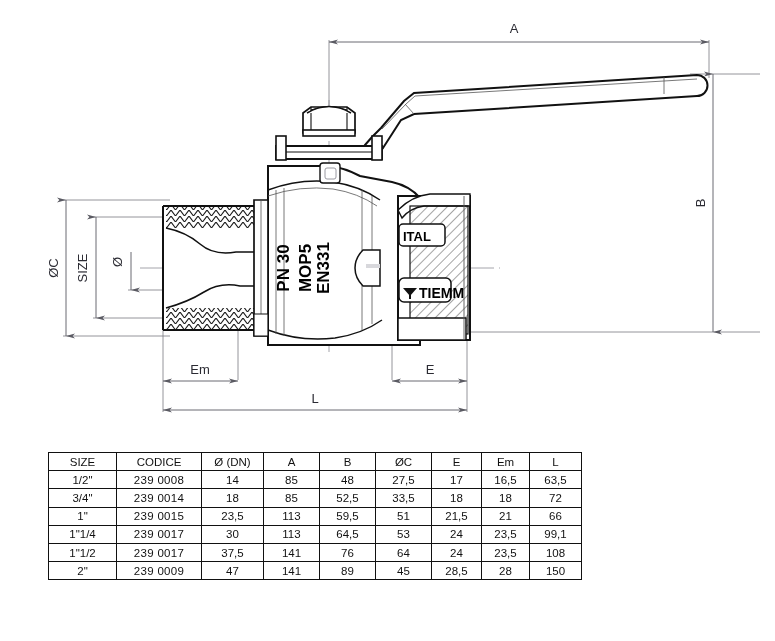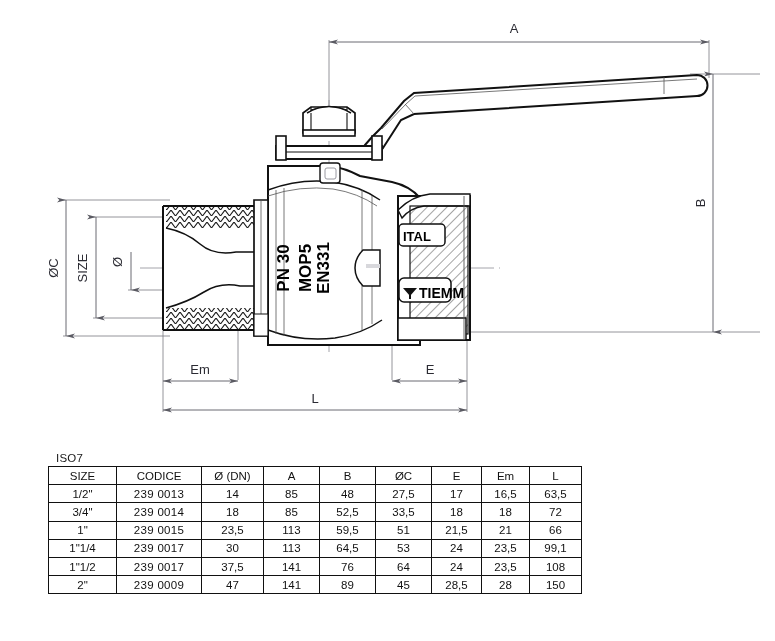--- a/index.html
+++ b/index.html
@@ -259,21 +259,20 @@
         <line x1="410" y1="293" x2="410" y2="299" stroke="#111" stroke-width="2"></line>
       </g>
       <text class="bodytext" font-size="14" x="419" y="298">TIEMM</text>
 
     </g>
   </svg>
   </div>
 
   <div id="table-wrap">
 
-    <div class="iso-label">ISO7</div>
 
     <table class="spec">
       <colgroup>
         <col class="c-size">
           <col class="c-code">
           <col class="c-dn">
         <col class="c-a">
           <col class="c-b">
           <col class="c-oc">
         <col class="c-e">
@@ -289,21 +288,21 @@
           <th>B</th>
           <th>ØC</th>
           <th>E</th>
           <th>Em</th>
           <th>L</th>
         </tr>
       </thead>
       <tbody>
         <tr>
           <td>1/2"</td>
-          <td class="code">239 0013</td>
+          <td class="code">239 0008</td>
           <td>14</td>
           <td>85</td>
           <td>48</td>
           <td>27,5</td>
           <td>17</td>
           <td>16,5</td>
           <td>63,5</td>
         </tr>
         <tr>
           <td>3/4"</td>

